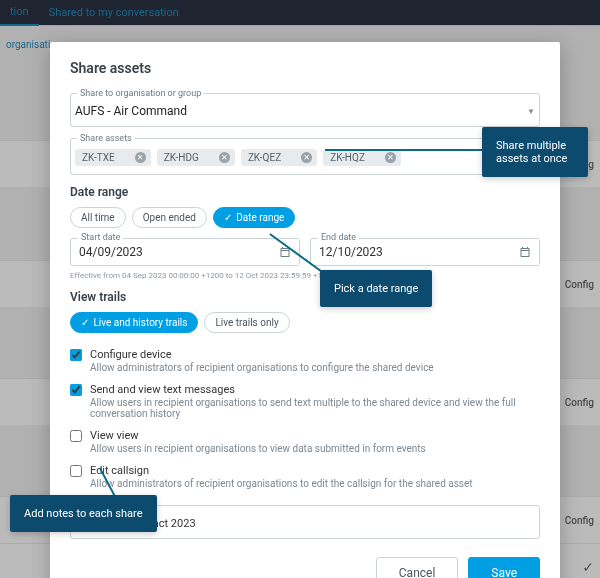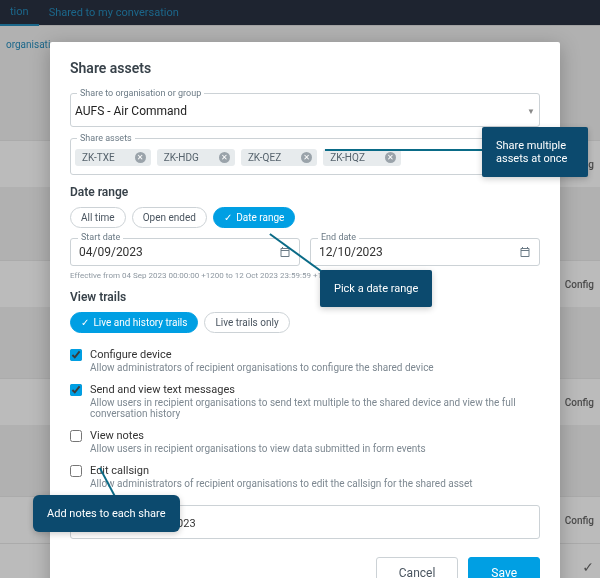--- a/index.html
+++ b/index.html
@@ -43,21 +43,21 @@
   .perm .t{ font-size:11px; color:#333;}
   .perm .s{ font-size:10px; color:#7d8891; margin-top:1px;}
   .note-input{ width:100%; border:none; outline:none; font-size:11px; color:#333;}
   .actions{ display:flex; justify-content:flex-end; gap:10px; margin-top:18px;}
   .btn{ border-radius:3px; padding:8px 22px; font-size:12px; cursor:pointer;}
   .btn-cancel{ border:1px solid #ccd2d6; background:#fff; color:#4a5560;}
   .btn-save{ border:1px solid #009fe3; background:#009fe3; color:#fff;}
   .callout{ position:absolute; background:#0c4a6e; color:#fff; font-size:11px; padding:12px 14px; border-radius:2px; box-shadow:0 2px 6px rgba(0,0,0,.2); z-index:10;}
   .callout.c1{ top:127px; right:12px; width:106px;}
   .callout.c2{ top:270px; left:320px;}
-  .callout.c3{ top:495px; left:33px;border-radius:6px;}
+  .callout.c3{ top:495px; left:10px;}
   .line{ position:absolute; background:#0a6b87; z-index:9;}
   .line.l1{ top:149px; left:325px; width:157px; height:1.5px;}
   .line.l2{ top:233px; left:270px; width:80px; height:1.5px; transform:rotate(36deg); transform-origin:left;}
   .line.l3{ top:467px; left:100px; width:62px; height:1.5px; transform:rotate(62deg); transform-origin:left;}
   input[type=checkbox]{ accent-color:#009fe3; width:12px; height:12px;}
   svg{display:block;}
 </style>
 </head>
 <body>
 
@@ -199,21 +199,21 @@
   <div class="perm">
     <input type="checkbox" class="cb" checked="" style="">
     <div>
         <div class="t">Send and view text messages</div>
         <div class="s">Allow users in recipient organisations to send text multiple to the shared device and view the full conversation history</div>
       </div>
   </div>
   <div class="perm">
     <input type="checkbox" class="cb" style="">
     <div>
-        <div class="t">View notes</div>
+        <div class="t">View view</div>
         <div class="s">Allow users in recipient organisations to view data submitted in form events</div>
       </div>
   </div>
   <div class="perm">
     <input type="checkbox" class="cb" style="">
     <div>
         <div class="t">Edit callsign</div>
         <div class="s">Allow administrators of recipient organisations to edit the callsign for the shared asset</div>
       </div>
   </div>

